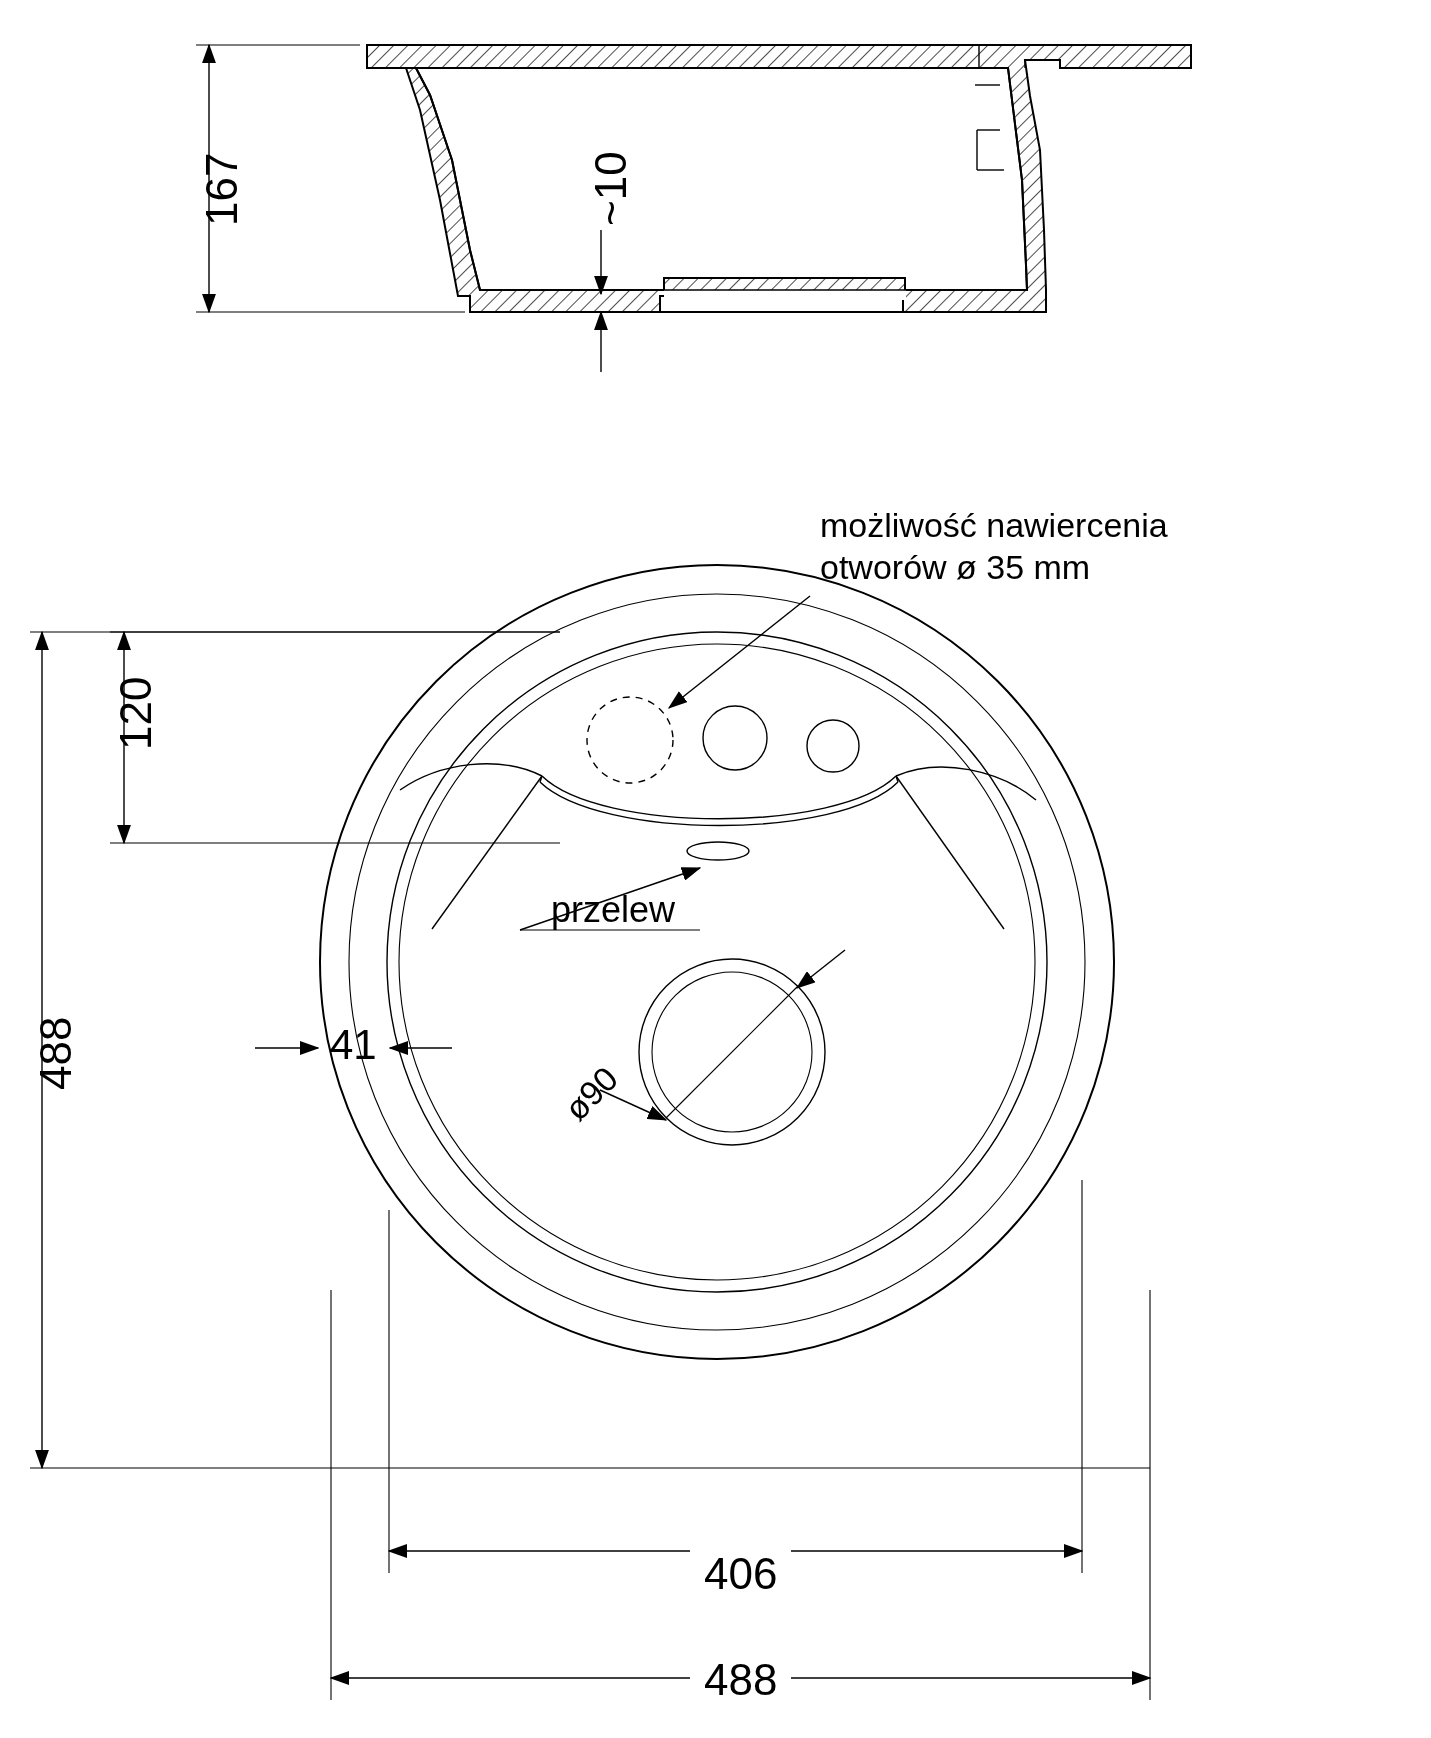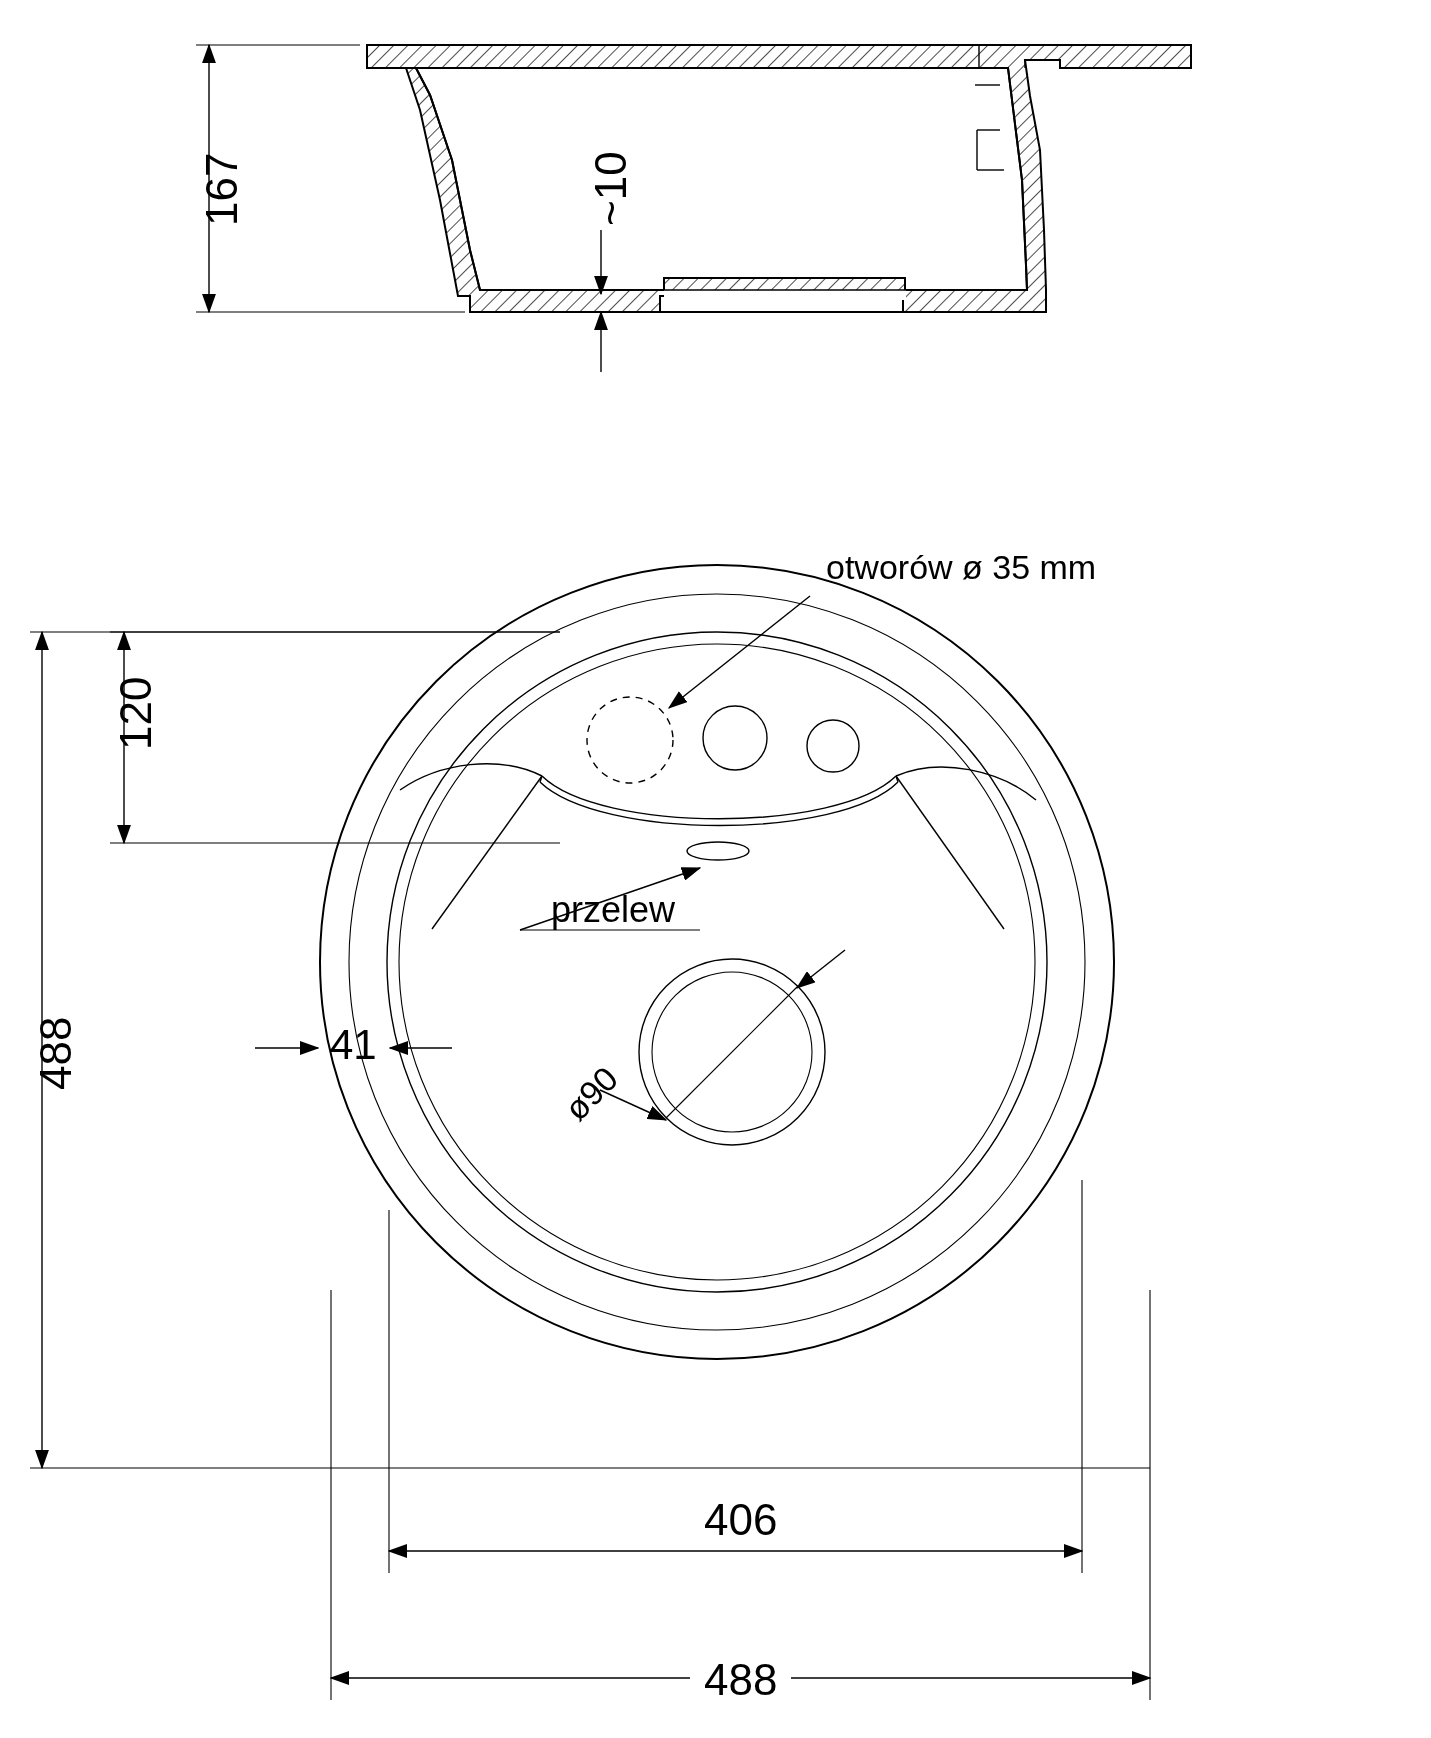--- a/index.html
+++ b/index.html
@@ -203,29 +203,30 @@
         <path class="ln-hair" d="M 1150,1290 L 1150,1700"></path>
         <path class="ln-thin" marker-start="url(#arrStart)" marker-end="url(#arrEnd)" d="M 331,1678 L 1150,1678"></path>
       </g>
     </g>
   </svg>
 
   <div class="label-abs rot90" style="left:196px; top:226px; font-size:44px;">167</div>
 
   <div class="label-abs rot90" style="left:585px; top:226px; font-size:44px;">~10</div>
 
-  <div class="label-abs" style="left:820px; top:547px; font-size:34px;margin-left:6px;">otworów ø 35 mm</div>
+  <div class="label-abs" style="left:820px; top:505px; font-size:34px;">możliwość nawiercenia</div>
+  <div class="label-abs" style="left:820px; top:547px; font-size:34px;">otworów ø 35 mm</div>
 
   <div class="label-abs rot90" style="left:110px; top:750px; font-size:44px;">120</div>
 
   <div class="label-abs rot90" style="left:30px; top:1090px; font-size:44px;">488</div>
 
   <div class="label-abs" style="left:551px; top:889px; font-size:36px;text-align:right;">przelew</div>
 
   <div class="label-abs" style="left:330px; top:1020px; font-size:42px;">41</div>
 
   <div class="label-abs" style="left:556px; top:1100px; font-size:34px; transform:rotate(-45deg); transform-origin:left top;">ø90</div>
 
-  <div class="label-abs" style="left:690px; top:1494px; font-size:44px; background:#ffffff; padding:0 14px;">406</div>
+  <div class="label-abs" style="left:690px; top:1548px; font-size:44px; background:#ffffff; padding:0 14px;">406</div>
 
   <div class="label-abs" style="left:690px; top:1654px; font-size:44px; background:#ffffff; padding:0 14px;">488</div>
 
 </div>
 
 </body></html>

